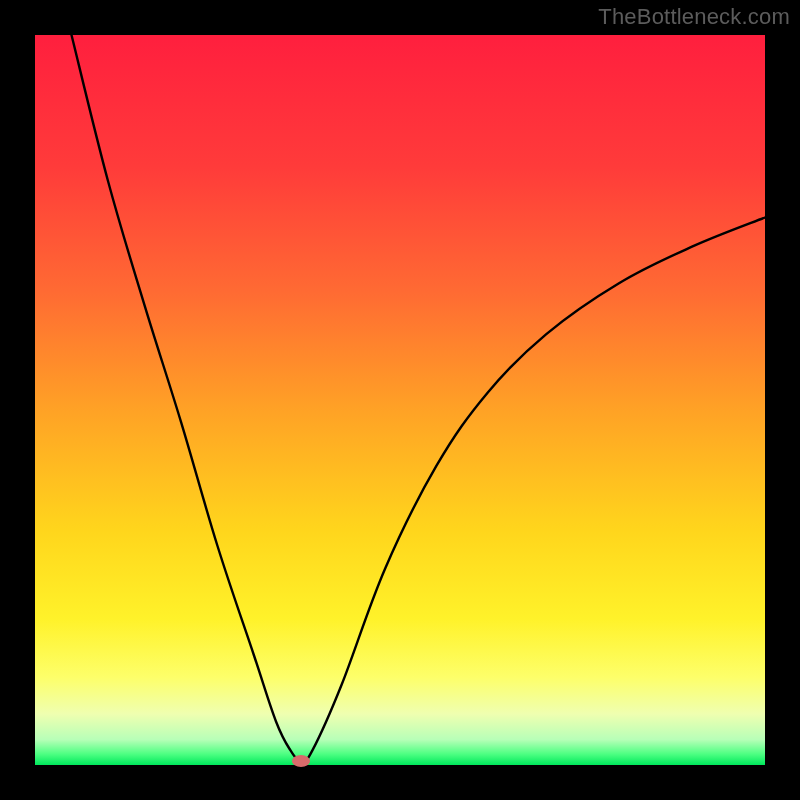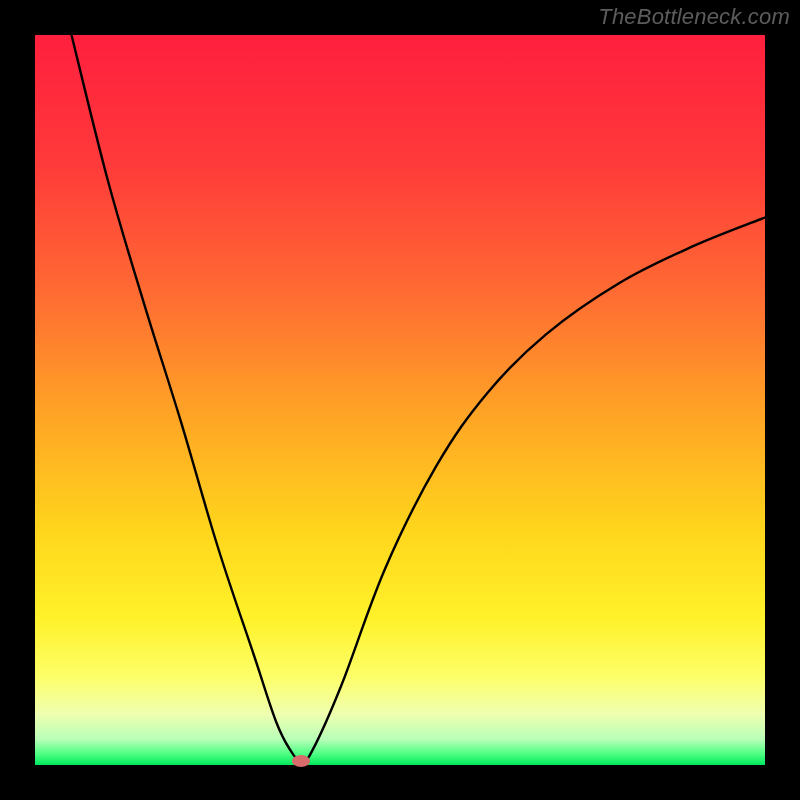--- a/index.html
+++ b/index.html
@@ -44,21 +44,20 @@
     border-radius: 50% / 50%;
   }
   .watermark {
     position: absolute;
     top: 4px;
     right: 10px;
     color: #5c5c5c;
     font-size: 22px;
     font-weight: 500;
     letter-spacing: 0.2px;
-    font-style: italic;
   }
 </style>
 </head>
 <body>
 
 <div class="frame">
   <div class="watermark">TheBottleneck.com</div>
   <div class="plot-area">
     <svg class="gradient" viewBox="0 0 730 730" preserveAspectRatio="none">
       <defs>

